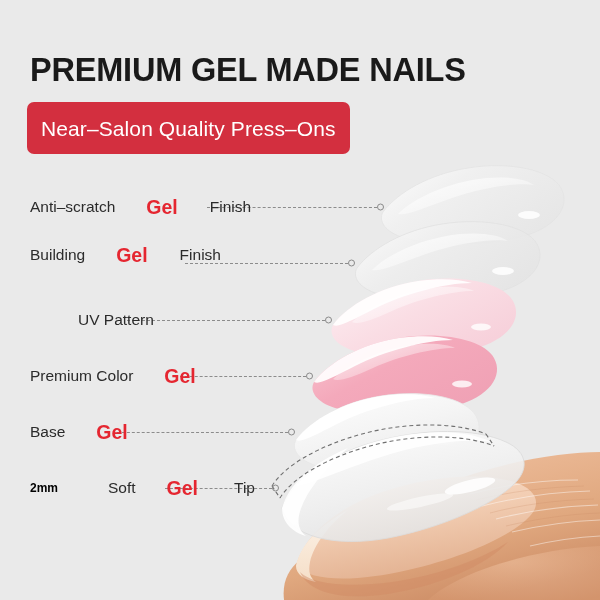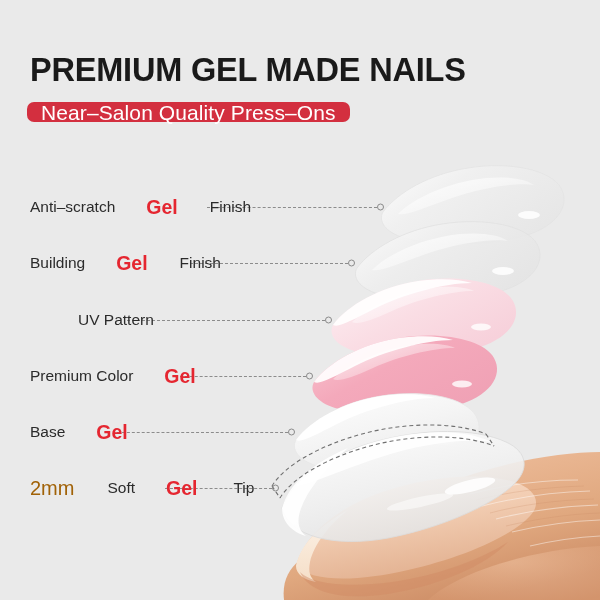--- a/index.html
+++ b/index.html
@@ -34,21 +34,21 @@
     white-space: nowrap;
     transform: scaleX(0.985);
     transform-origin: left top;
   }
 
   
   .badge {
     position: absolute;
     left: 27px;
     top: 102px;
-    height: 20px;
+    height: 52px;
     padding: 0 14px;
     border-radius: 7px;
     background: #d32f3f;
     display: flex;
     align-items: center;
     box-sizing: border-box;
   }
   .badge-text {
     font-size: 21px;
     line-height: 21px;
@@ -84,23 +84,23 @@
     line-height: 22px;
   }
   .callout .gel {
     color: #e52630;
     font-weight: 700;
     font-size: 19.5px;
     line-height: 22px;
     padding: 0 3px;
   }
   .callout .strong {
-    font-weight: 400;
-    color: #a16207;
-    font-size: 20px;
+    font-weight: 700;
+    color: #000000;
+    font-size: 12px;
   }
   .leader {
     position: absolute;
     height: 1px;
     top: 50%;
     border-top: 1px dashed #8c8c8c;
   }
   .leader-dot {
     position: absolute;
     width: 7px;
@@ -285,21 +285,21 @@
       </div>
       <div class="callout" style="top: 196px;">
         <span class="txt">Anti–scratch</span>
         <span class="gel">Gel</span>
         <span class="txt" style="margin-left: 1px;">Finish</span>
       </div>
       <div style="position: absolute; left: 0px; top: 252px; height: 22px; width: 600px;">
         <div class="leader" style="left: 185px; width: 163px;"></div>
         <div class="leader-dot" style="left: 348px;"></div>
       </div>
-      <div class="callout" style="top: 252px;">
+      <div class="callout" style="top: 244px;">
         <span class="txt">Building</span>
         <span class="gel">Gel</span>
         <span class="txt" style="margin-left: 1px;">Finish</span>
       </div>
       <div style="position: absolute; left: 0px; top: 309px; height: 22px; width: 600px;">
         <div class="leader" style="left: 127px; width: 198px;"></div>
         <div class="leader-dot" style="left: 325px;"></div>
       </div>
       <div class="callout" style="top: 309px; margin-left: 48px;">
         <span class="txt">UV Pattern</span>
@@ -319,19 +319,19 @@
       <div class="callout" style="top: 421px; justify-content: space-between;">
         <span class="txt">Base</span>
         <span class="gel">Gel</span>
       </div>
       <div style="position: absolute; left: 0px; top: 477px; height: 22px; width: 600px;">
         <div class="leader" style="left: 165px; width: 107px;"></div>
         <div class="leader-dot" style="left: 272px;"></div>
       </div>
       <div class="callout" style="top: 477px;">
         <span class="txt strong">2mm</span>
-        <span class="txt" style="margin-left: 5px;">Soft</span>
+        <span class="txt" style="margin-left: 22px;">Soft</span>
         <span class="gel">Gel</span>
         <span class="txt" style="margin-left: 5px;">Tip</span>
       </div>
     </div>
 
 </div>
 
 </body></html>

